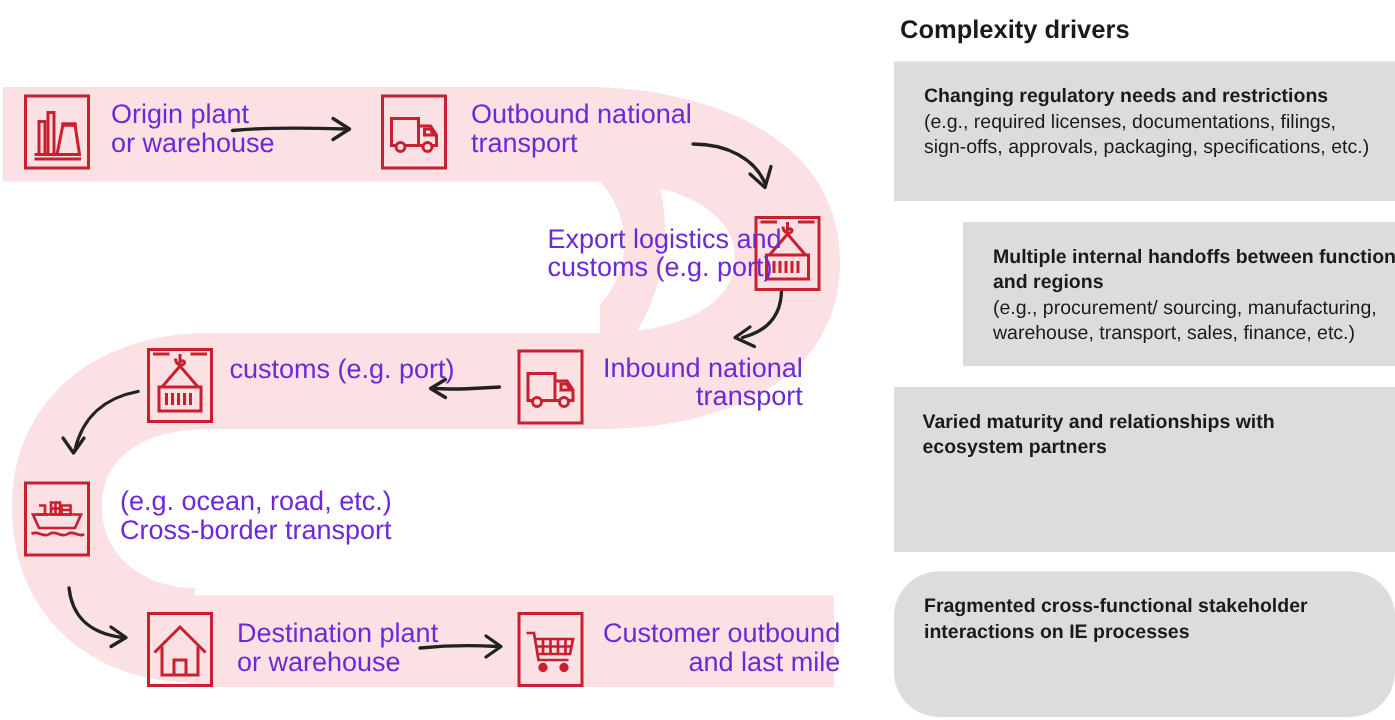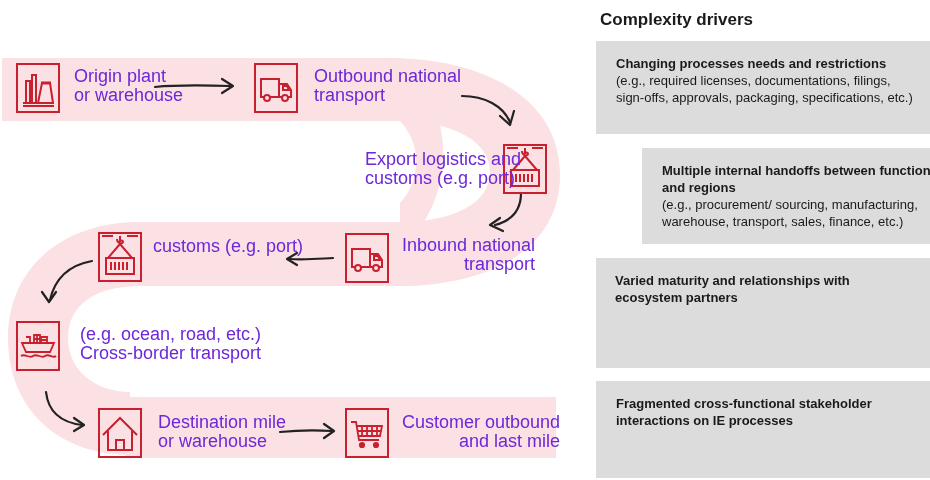--- a/index.html
+++ b/index.html
@@ -151,49 +151,49 @@
 </div>
 
 <div class="step-icon" style="left:98px;top:408px;">
   <svg viewBox="0 0 40 46" fill="none" stroke="#c8202f" stroke-width="2">
     <path d="M3,25 L20,8 L37,25"></path>
     <path d="M8,21 L8,40 L32,40 L32,21"></path>
     <path d="M16,40 L16,30 L24,30 L24,40"></path>
   </svg>
 </div>
 <div class="step-label" style="left:158px;top:413px;">
-  <div>Destination mile</div>
+  <div>Destination plant</div>
   <div>or warehouse</div>
 </div>
 
 <div class="step-icon" style="left:345px;top:408px;">
   <svg viewBox="0 0 40 46" fill="none" stroke="#c8202f" stroke-width="1.8">
     <path d="M4,12 L9,12 L12,30 L32,30"></path>
     <path d="M10,16 L35,16 L33,26 L12,26"></path>
     <path d="M15,16 L15,26 M20,16 L20,26 M25,16 L25,26 M30,16 L30,26 M11,21 L34,21"></path>
     <circle cx="15" cy="35" r="2.2" fill="#c8202f"></circle>
     <circle cx="29" cy="35" r="2.2" fill="#c8202f"></circle>
   </svg>
 </div>
 <div class="step-label" style="left:402px;top:413px;text-align:right;">
   <div>Customer outbound</div>
   <div>and last mile</div>
 </div>
 
 <div class="panel-title">Complexity drivers</div>
 
 <div class="driver-box" style="top:41px;height:93px;">
-  <span class="driver-title">Changing processes needs and restrictions</span>
+  <span class="driver-title">Changing regulatory needs and restrictions</span>
   <span class="driver-desc">(e.g., required licenses, documentations, filings, sign-offs, approvals, packaging, specifications, etc.)</span>
 </div>
 
 <div class="driver-box" style="top:148px;height:96px;margin-left:46px;">
   <span class="driver-title">Multiple internal handoffs between functions and regions</span>
   <span class="driver-desc">(e.g., procurement/ sourcing, manufacturing, warehouse, transport, sales, finance, etc.)</span>
 </div>
 
 <div class="driver-box" style="top:258px;height:110px;padding-left:19px;">
   <span class="driver-title">Varied maturity and relationships with ecosystem partners</span>
 </div>
 
-<div class="driver-box" style="top:381px;height:97px;">
+<div class="driver-box" style="top:381px;height:97px;border-radius:30px;">
   <span class="driver-title">Fragmented cross-functional stakeholder interactions on IE processes</span>
 </div>
 
 </body></html>

